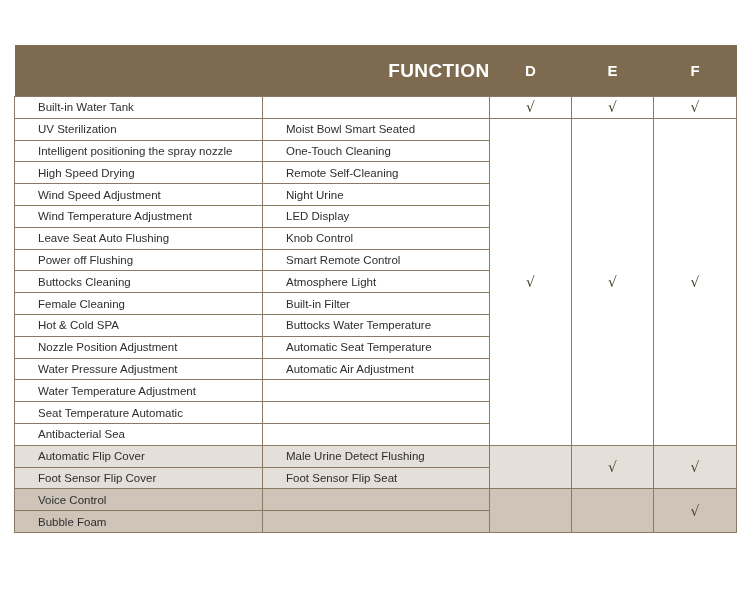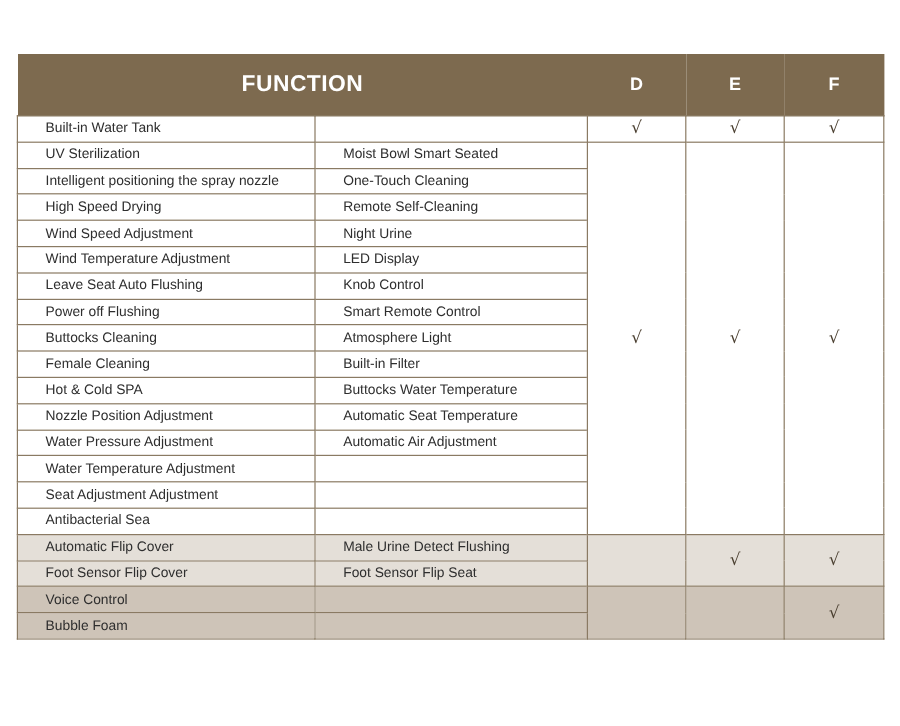--- a/index.html
+++ b/index.html
@@ -33,21 +33,21 @@
     color: #ffffff;
     border: none;
     padding: 0;
     height: 51px;
     vertical-align: middle;
   }
   th.fn-head {
     font-size: 19px;
     font-weight: bold;
     letter-spacing: 0.4px;
-    text-align: center;
+    text-align: right;
   }
   th.mark-head {
     font-size: 15px;
     font-weight: bold;
     text-align: center;
   }
 
   
   tbody td {
     border: 1px solid #8a7a63;
@@ -163,21 +163,21 @@
         </tr>
         <tr>
           <td>Water Pressure Adjustment</td>
           <td>Automatic Air Adjustment</td>
         </tr>
         <tr>
           <td>Water Temperature Adjustment</td>
           <td></td>
         </tr>
         <tr>
-          <td>Seat Adjustment Adjustment</td>
+          <td>Seat Temperature Automatic</td>
           <td></td>
         </tr>
         <tr>
           <td>Antibacterial Sea</td>
           <td></td>
         </tr>
         <tr class="shade-light">
           <td>Automatic Flip Cover</td>
           <td>Male Urine Detect Flushing</td>
           <td class="mark mark-merged shade-light" rowspan="2"></td>

